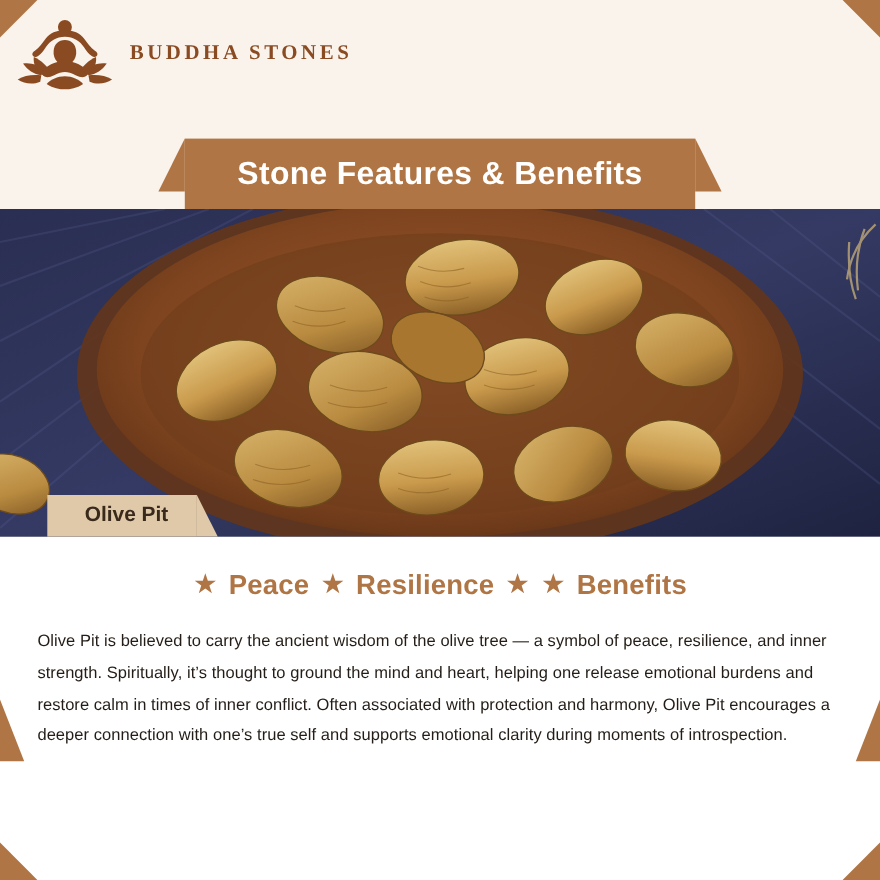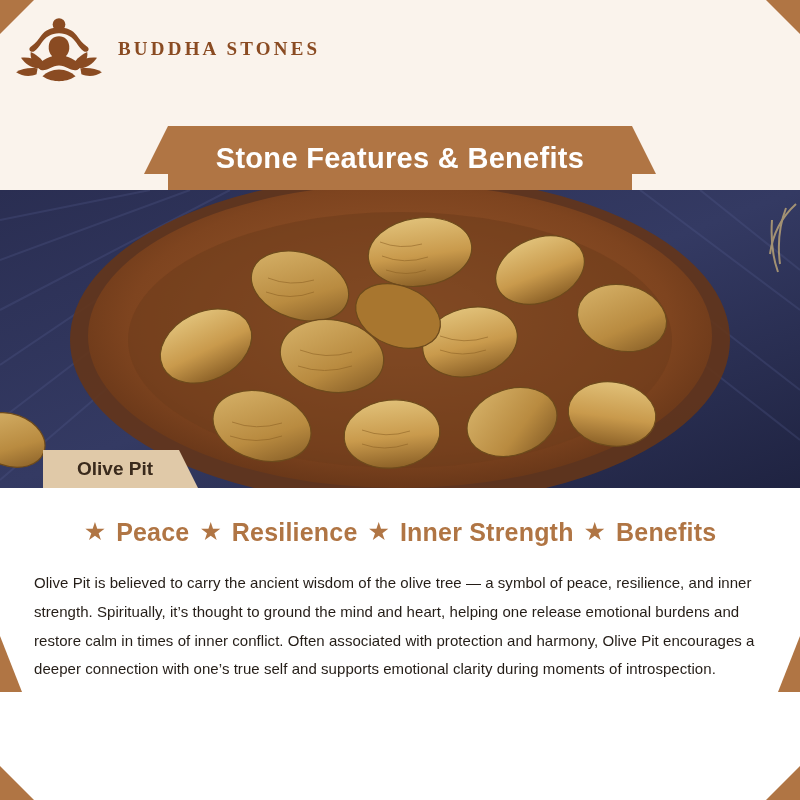--- a/index.html
+++ b/index.html
@@ -336,21 +336,20 @@
     </div>
   </div>
 
   <div class="content">
     <div class="keywords">
       <span class="kw-star">★</span>
       <span class="kw-text">Peace</span>
       <span class="kw-star">★</span>
       <span class="kw-text">Resilience</span>
       <span class="kw-star">★</span>
-      <span class="kw-text">Inner Strength</span>
       <span class="kw-star">★</span>
       <span class="kw-text">Benefits</span>
     </div>
 
     <p class="body-text">Olive Pit is believed to carry the ancient wisdom of the olive tree — a symbol of peace, resilience, and inner strength. Spiritually, it’s thought to ground the mind and heart, helping one release emotional burdens and restore calm in times of inner conflict. Often associated with protection and harmony, Olive Pit encourages a deeper connection with one’s true self and supports emotional clarity during moments of introspection.</p>
   </div>
 
   <div class="side-wedge wedge-left"></div>
   <div class="side-wedge wedge-right"></div>
 

